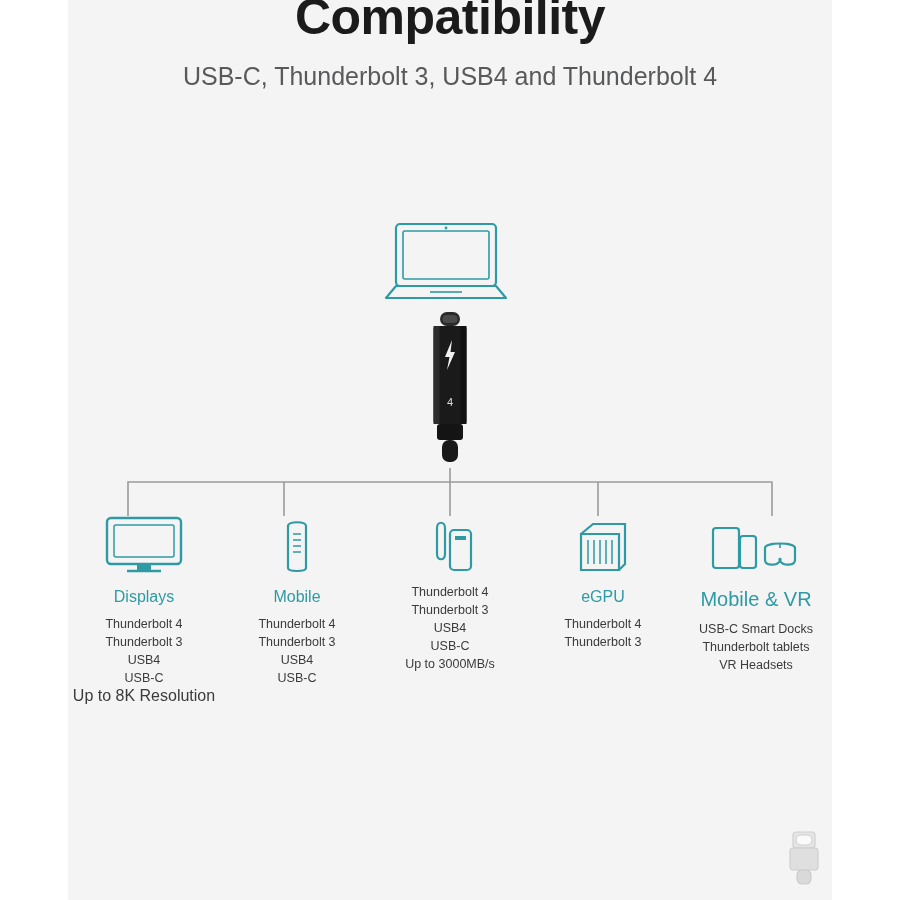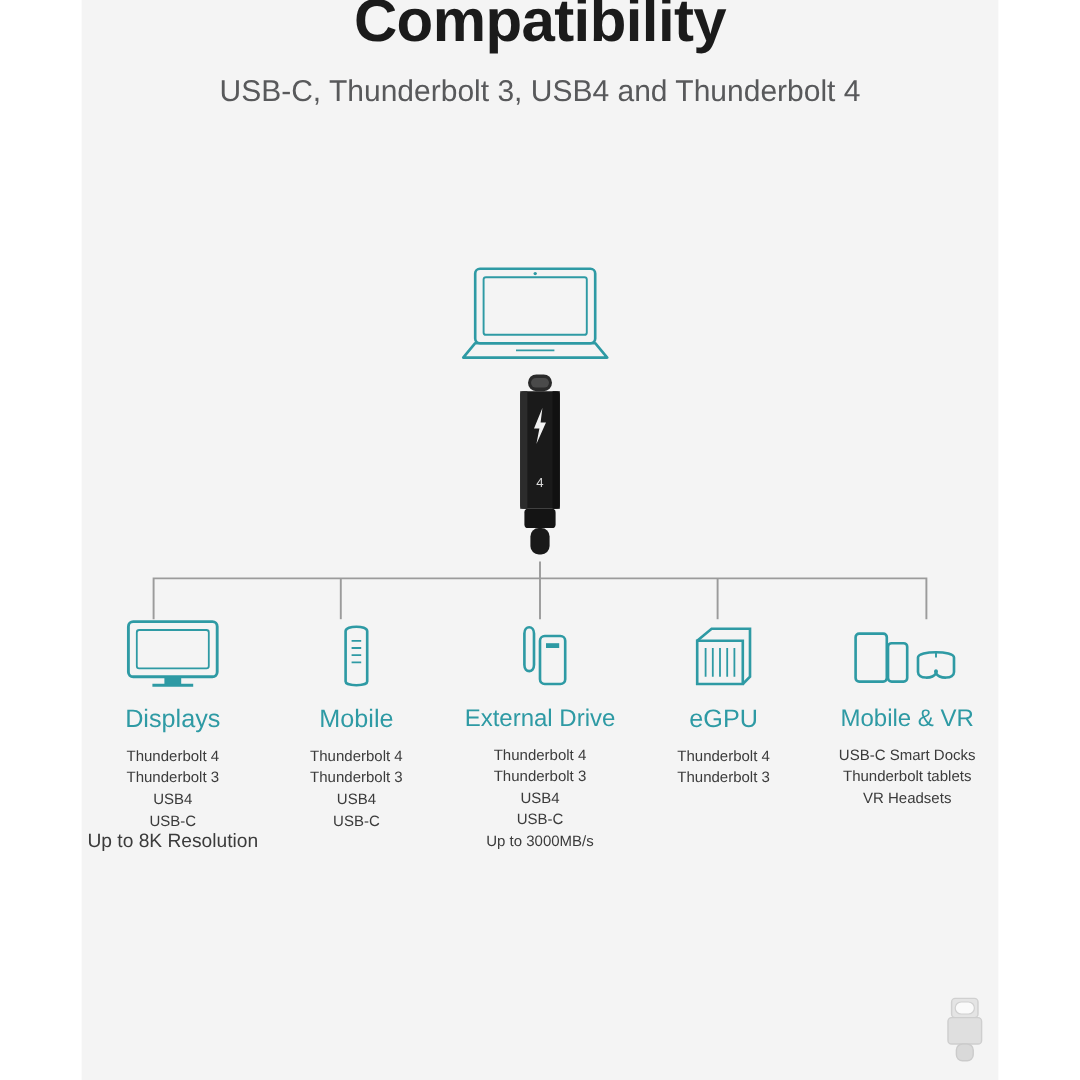--- a/index.html
+++ b/index.html
@@ -94,21 +94,21 @@
     text-align: center;
   }
   .cat .icon {
     height: 62px;
     display: flex;
     align-items: flex-end;
     justify-content: center;
   }
   .cat .cat-title {
     margin-top: 14px;
-    font-size: 21px;
+    font-size: 16px;
     color: #2e9aa4;
     white-space: nowrap;
   }
   .cat.wide .cat-title { font-size: 20px; }
   .cat .lines {
     margin-top: 9px;
     font-size: 12.5px;
     line-height: 18px;
     color: #3b3b3b;
   }
@@ -220,21 +220,20 @@
     </div>
 
     <div class="cat wide">
       <div class="icon">
         <svg width="54" height="58" viewBox="0 0 54 58" fill="none" xmlns="http://www.w3.org/2000/svg">
           <rect x="27" y="14" width="21" height="40" rx="4" stroke="#2e9aa4" stroke-width="2.2"></rect>
           <path d="M22 12 C22 5 14 5 14 12 V38 C14 45 22 45 22 38 Z" stroke="#2e9aa4" stroke-width="2.2"></path>
           <rect x="32" y="20" width="11" height="4" fill="#2e9aa4"></rect>
         </svg>
       </div>
-      <div class="cat-title">External Drive</div>
       <div class="lines">
         <div>Thunderbolt 4</div>
         <div>Thunderbolt 3</div>
         <div>USB4</div>
         <div>USB-C</div>
         <div>Up to 3000MB/s</div>
       </div>
     </div>
 
     <div class="cat">

